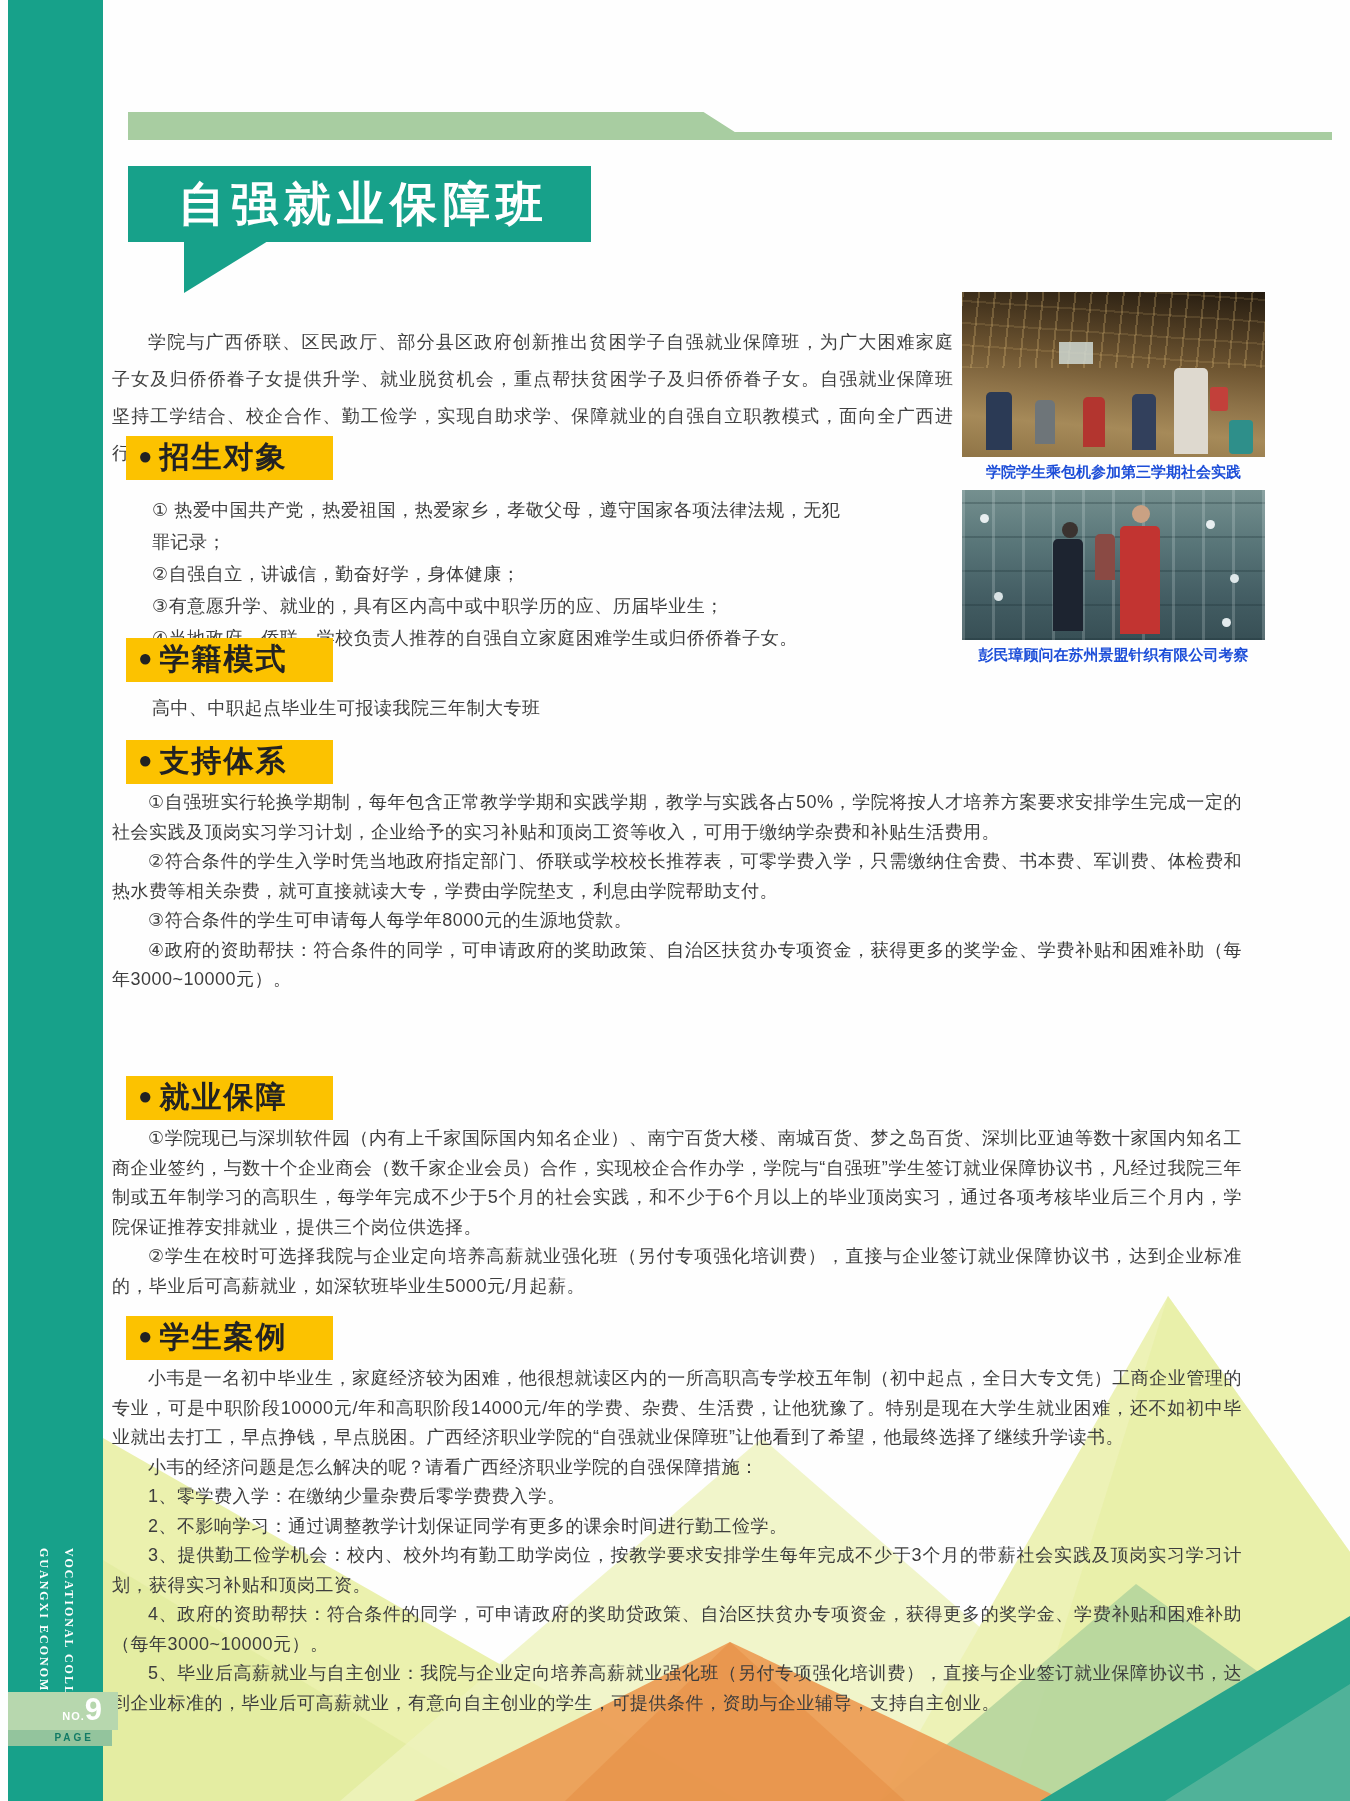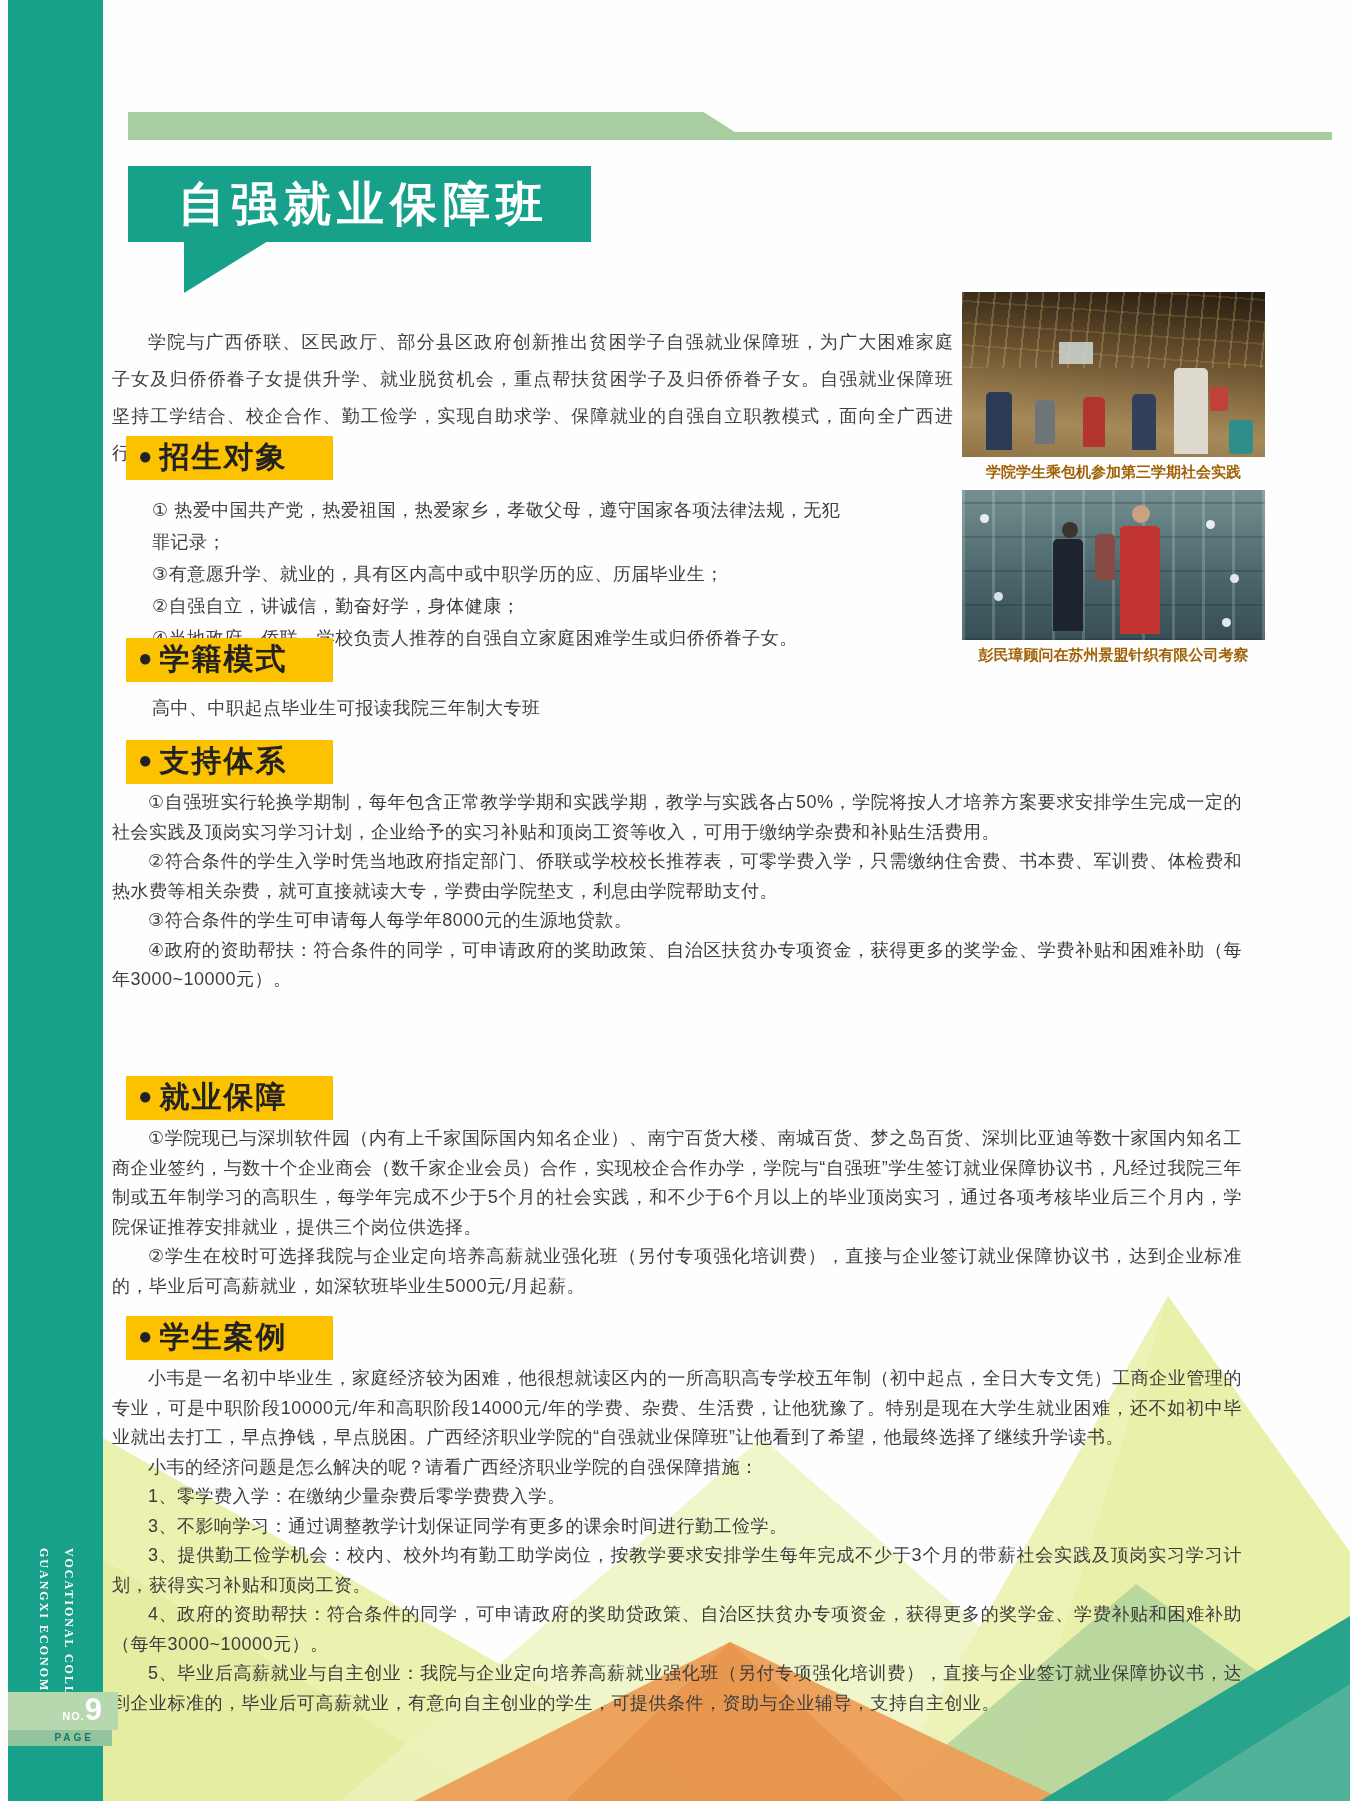--- a/index.html
+++ b/index.html
@@ -80,21 +80,21 @@
   .p2-machines{position:absolute;left:0;top:0;width:100%;height:100%;
     background:repeating-linear-gradient(90deg,rgba(230,240,240,0.20) 0 3px,transparent 3px 30px),
                repeating-linear-gradient(0deg,rgba(20,40,45,0.25) 0 2px,transparent 2px 34px);}
   .p2-spools{position:absolute;left:18px;top:24px;width:9px;height:9px;border-radius:50%;background:#e8eef0;
     box-shadow:226px 6px 0 #e8eef0,250px 60px 0 #dfe8ea,14px 78px 0 #d8e2e4,242px 104px 0 #e2eaec;}
   .p2-f1{left:30%;bottom:6%;width:30px;height:92px;background:#1d2430;}
   .p2-f1h{position:absolute;left:33%;bottom:68%;width:16px;height:16px;border-radius:50%;background:#3a3330;}
   .p2-f2{left:52%;bottom:4%;width:40px;height:108px;background:#c23431;}
   .p2-f2h{position:absolute;left:56%;bottom:78%;width:18px;height:18px;border-radius:50%;background:#caa183;}
   .p2-f3{left:44%;bottom:40%;width:20px;height:46px;background:#8a4a44;}
-  .photo-caption{font-size:15px;font-weight:bold;color:#a16207;text-align:center;line-height:20px;margin:5px 0 8px;}
+  .photo-caption{font-size:15px;font-weight:bold;color:#1d4ed8;text-align:center;line-height:20px;margin:5px 0 8px;}
   
   .bottom-art{position:absolute;left:0;top:0;width:1350px;height:1801px;z-index:0;}
   .art{position:absolute;left:0;top:0;width:1350px;height:1801px;}
   .art-pale-left {background:#ebf1ae;clip-path:polygon(103px 1438px,740px 1801px,103px 1801px);}
   .art-pale-left2{background:#e2eb9d;opacity:.75;clip-path:polygon(103px 1560px,500px 1801px,103px 1801px);}
   .art-pale-mid  {background:#eef3bd;opacity:.8;clip-path:polygon(340px 1801px,762px 1438px,1180px 1801px);}
   .art-pale-right{background:#edf2b6;clip-path:polygon(1168px 1296px,1350px 1552px,1350px 1801px,880px 1801px);}
   .art-pale-right2{background:#e6eea2;opacity:.6;clip-path:polygon(1168px 1296px,1010px 1801px,1350px 1801px,1350px 1552px);}
   .art-sage  {background:#b2d49c;opacity:.85;clip-path:polygon(880px 1801px,1136px 1584px,1350px 1738px,1350px 1801px);}
   .art-orange{background:#ec9e56;opacity:.95;clip-path:polygon(414px 1801px,730px 1642px,1066px 1801px);}
@@ -168,22 +168,22 @@
       </div>
       <p class="photo-caption">彭民璋顾问在苏州景盟针织有限公司考察</p>
     </div>
 
     <div class="section w-narrow" style="top:436px;">
       <div class="sec-header">
         <span class="bullet">●</span><span>招生对象</span>
       </div>
       <div class="sec-body enroll-body">
         <p>① 热爱中国共产党，热爱祖国，热爱家乡，孝敬父母，遵守国家各项法律法规，无犯罪记录；</p>
+        <p>②自强自立，讲诚信，勤奋好学，身体健康；</p>
         <p>③有意愿升学、就业的，具有区内高中或中职学历的应、历届毕业生；</p>
-        <p>②自强自立，讲诚信，勤奋好学，身体健康；</p>
         <p>④当地政府、侨联、学校负责人推荐的自强自立家庭困难学生或归侨侨眷子女。</p>
       </div>
     </div>
 
     <div class="section w-narrow" style="top:638px;">
       <div class="sec-header">
         <span class="bullet">●</span><span>学籍模式</span>
       </div>
       <div class="status-text">高中、中职起点毕业生可报读我院三年制大专班</div>
     </div>
@@ -211,21 +211,21 @@
     </div>
 
     <div class="section w-wide" style="top:1316px;">
       <div class="sec-header">
         <span class="bullet">●</span><span>学生案例</span>
       </div>
       <div class="sec-body">
         <p>小韦是一名初中毕业生，家庭经济较为困难，他很想就读区内的一所高职高专学校五年制（初中起点，全日大专文凭）工商企业管理的专业，可是中职阶段10000元/年和高职阶段14000元/年的学费、杂费、生活费，让他犹豫了。特别是现在大学生就业困难，还不如初中毕业就出去打工，早点挣钱，早点脱困。广西经济职业学院的“自强就业保障班”让他看到了希望，他最终选择了继续升学读书。</p>
         <p>小韦的经济问题是怎么解决的呢？请看广西经济职业学院的自强保障措施：</p>
         <p>1、零学费入学：在缴纳少量杂费后零学费费入学。</p>
-        <p>3、不影响学习：通过调整教学计划保证同学有更多的课余时间进行勤工俭学。</p>
+        <p>2、不影响学习：通过调整教学计划保证同学有更多的课余时间进行勤工俭学。</p>
         <p>3、提供勤工俭学机会：校内、校外均有勤工助学岗位，按教学要求安排学生每年完成不少于3个月的带薪社会实践及顶岗实习学习计划，获得实习补贴和顶岗工资。</p>
         <p>4、政府的资助帮扶：符合条件的同学，可申请政府的奖助贷政策、自治区扶贫办专项资金，获得更多的奖学金、学费补贴和困难补助（每年3000~10000元）。</p>
         <p>5、毕业后高薪就业与自主创业：我院与企业定向培养高薪就业强化班（另付专项强化培训费），直接与企业签订就业保障协议书，达到企业标准的，毕业后可高薪就业，有意向自主创业的学生，可提供条件，资助与企业辅导，支持自主创业。</p>
       </div>
     </div>
 
   </div>
 </div>
 
 </body></html>

